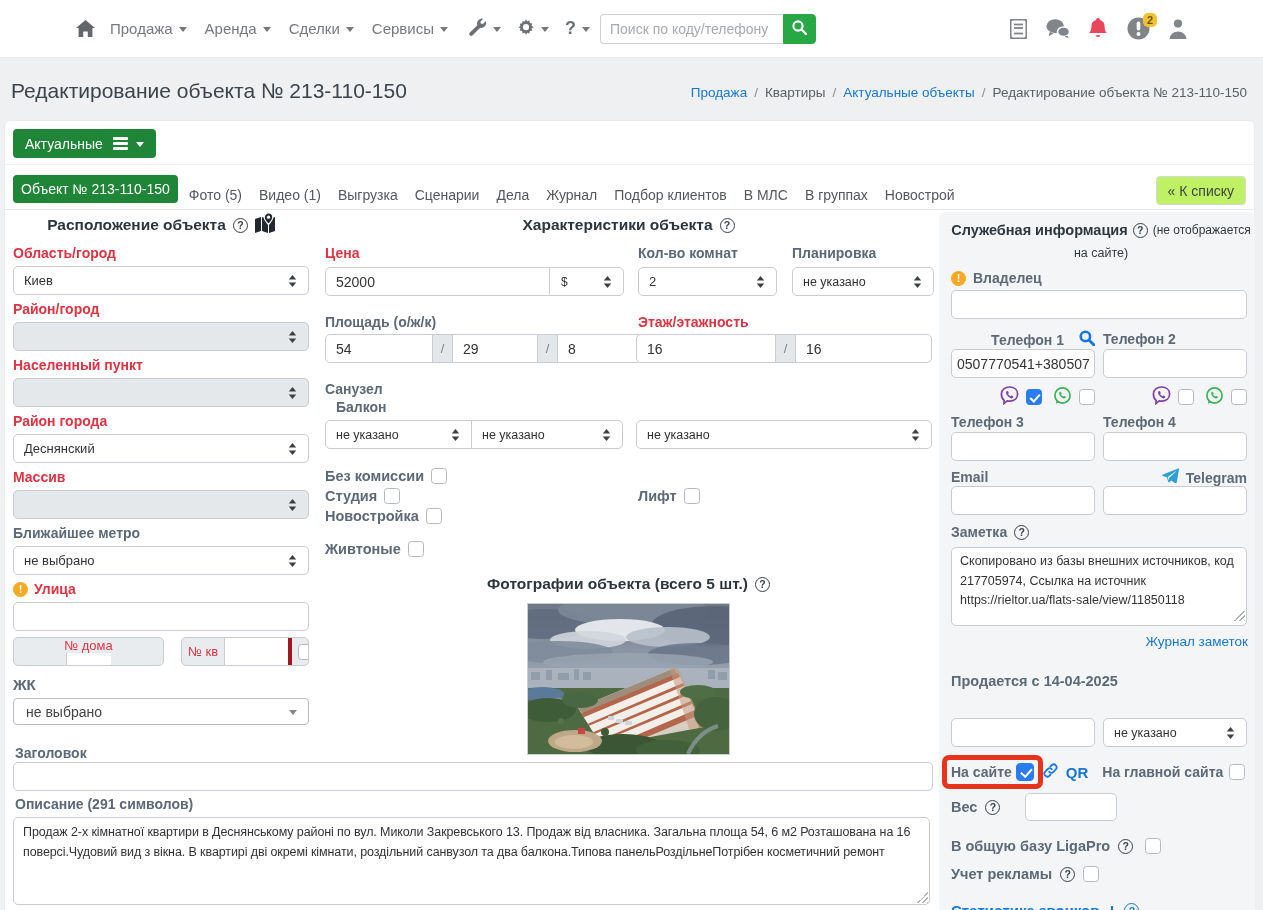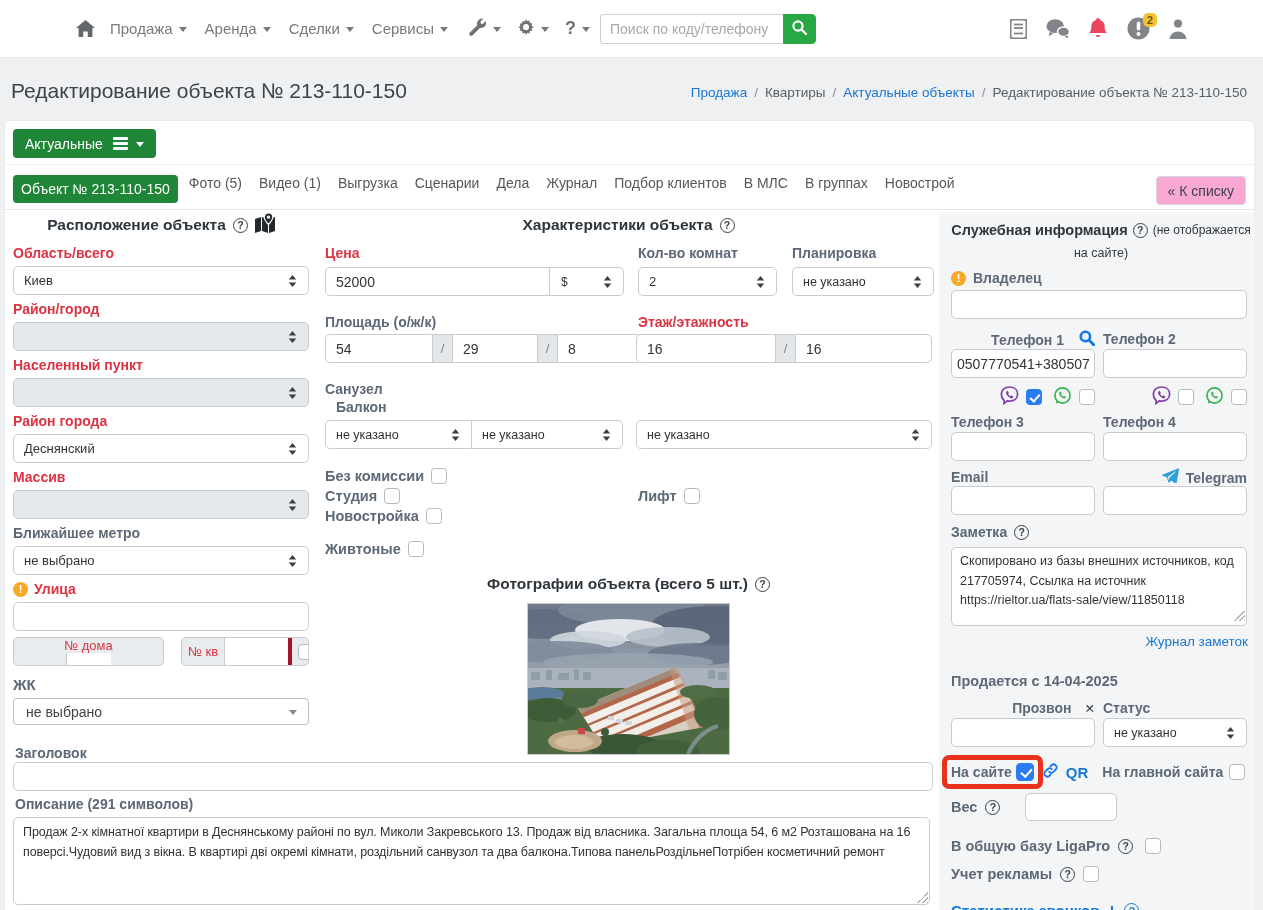--- a/index.html
+++ b/index.html
@@ -35,27 +35,27 @@
 
 .card { position:absolute; left:4px; top:120px; width:1251px; height:900px; background:#fff;
   border:1px solid #e9ebed; border-radius:6px; }
 .btnrow { height:44px; padding:8px 8px 0 8px; border-bottom:1px solid #f0f1f3; }
 .btn-green { display:inline-flex; align-items:center; height:29px; background:#208637; color:#fff;
   border:none; border-radius:4px; font-size:14px; padding:0 12px; cursor:pointer; font-family:inherit; }
 .hamburger { display:inline-block; margin-left:10px; }
 .hamburger i { display:block; width:15px; height:2.5px; background:#fff; margin:2.5px 0; border-radius:1px; }
 .btn-green .caret { border-top-color:#fff; margin-left:8px; }
 .tabsrow { position:relative; height:45px; padding:10px 8px 0 8px; border-bottom:1px solid #e3e5e7; }
-.tabs { display:flex; align-items:flex-start; }
+.tabs { display:flex; align-items:flex-end; }
 .tab-active { height:28px; display:inline-flex; align-items:center; background:#208637; color:#fff;
   border-radius:4px; font-size:14px; padding:0 8px; cursor:pointer; white-space:nowrap; }
 .tab-link { font-size:14px; color:#54585c; margin-left:17px; cursor:pointer; text-decoration:none; white-space:nowrap; }
 .tab-link.first { margin-left:11px; }
 .btn-back { position:absolute; right:8px; top:11px; height:29px; display:inline-flex; align-items:center;
-  background:#f9a8d4; border:1px solid #d5d8db; border-radius:4px; color:#3e4347; font-size:14px;
+  background:#bef264; border:1px solid #d5d8db; border-radius:4px; color:#3e4347; font-size:14px;
   padding:0 11px; cursor:pointer; font-family:inherit; }
 
 
 .content { position:relative; }
 .main { position:absolute; left:8px; top:0; width:921px; }
 .cols { display:flex; height:527px; }
 .col-left { width:296px; }
 .col-mid { width:611px; margin-left:14px; }
 
 .sec-head { margin-top:6px; text-align:center; font-size:15.5px; font-weight:bold; color:#2e363d;
@@ -315,21 +315,21 @@
               <svg width="20" height="20" viewBox="0 0 20 20">
                   <path d="M0 6 6 4 v14 L0 20Z" fill="#23282e"></path>
                   <path d="M7 4 13 6 v14 L7 18Z" fill="#23282e"></path>
                   <path d="M14 6 20 4 v14 l-6 2Z" fill="#23282e"></path>
                   <path d="M13.5 0 a4.3 4.3 0 0 1 4.3 4.3 c0 2.6-2.6 5.4-4.3 7.2 -1.7-1.8-4.3-4.6-4.3-7.2 A4.3 4.3 0 0 1 13.5 0Z" fill="#23282e" stroke="#f7f8f9" stroke-width="1.2"></path>
                   <circle cx="13.5" cy="4.2" r="1.6" fill="#fff"></circle>
                 </svg>
             </span>
           </div>
           <div class="field">
-            <div class="lbl red fld-label">Область/всего</div>
+            <div class="lbl red fld-label">Область/город</div>
             <div class="sel">
                 <span>Киев</span>
               <svg class="stepper" width="9" height="12" viewBox="0 0 9 12">
                   <path d="M4.5 0 8.2 4.4 H0.8Z" fill="#3c4043"></path>
                   <path d="M4.5 12 8.2 7.6 H0.8Z" fill="#3c4043"></path>
                 </svg>
             </div>
           </div>
           <div class="field">
             <div class="lbl red fld-label">Район/город</div>
@@ -733,27 +733,20 @@
         <span class="qmark" style="border-width:1.3px;">?</span>
       </div>
       <div class="prow resize-grip" style="top:335px; width:296px;">
         <textarea class="note-area" style="">Скопировано из базы внешних источников, код 217705974, Ссылка на источник https://rieltor.ua/flats-sale/view/11850118</textarea>
         <span class="grip" style="bottom:5px;"></span>
       </div>
       <div class="prow jlink" style="top:420px; width:297px;"><a class="link-blue">Журнал заметок</a></div>
 
       <div class="prow soldfrom" style="top:461px;">Продается с 14-04-2025</div>
 
-      <div class="prow prow2" style="top:487px;">
-        <div class="pcell plabel-row">
-          <span class="lbl">Прозвон</span>
-          <span class="xmark" style="margin-left:6px;">✕</span>
-        </div>
-        <div class="pcell"><span class="lbl">Статус</span></div>
-      </div>
       <div class="prow prow2" style="top:506px;">
         <div class="pcell"><input class="inp" style=""></div>
         <div class="pcell">
           <div class="sel" style="font-size:12.5px;">
               <span>не указано</span>
             <svg class="stepper" width="9" height="12" viewBox="0 0 9 12">
                 <path d="M4.5 0 8.2 4.4 H0.8Z" fill="#3c4043"></path>
                 <path d="M4.5 12 8.2 7.6 H0.8Z" fill="#3c4043"></path>
               </svg>
           </div>

